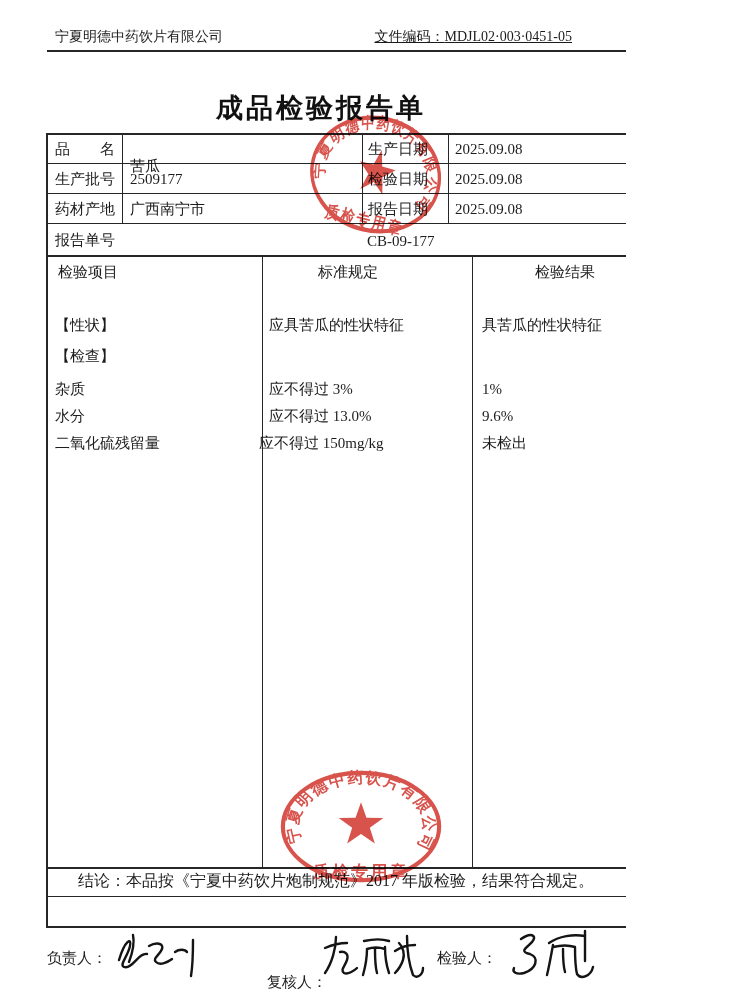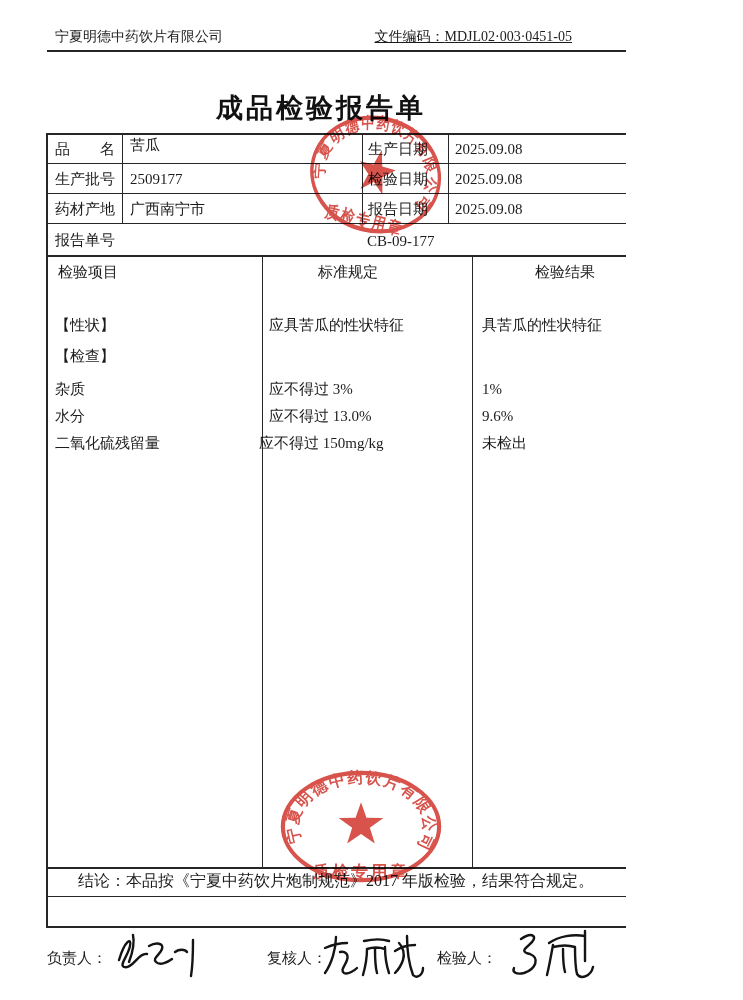--- a/index.html
+++ b/index.html
@@ -37,21 +37,21 @@
   <div class="hl" style="left:48px;top:255px;width:648px;height:2px;"></div>
   <div class="hl" style="left:48px;top:867px;width:648px;height:2px;"></div>
   <div class="hl" style="left:48px;top:896px;width:648px;height:1px;"></div>
   <div class="vl" style="left:122px;top:135px;width:1px;height:88px;"></div>
   <div class="vl" style="left:362px;top:135px;width:1px;height:88px;"></div>
   <div class="vl" style="left:448px;top:135px;width:1px;height:88px;"></div>
   <div class="vl" style="left:262px;top:257px;width:1px;height:610px;"></div>
   <div class="vl" style="left:472px;top:257px;width:1px;height:610px;"></div>
 
   <span class="t" style="left:55px;top:139px;">品　　名</span>
-  <span class="t" style="left:130px;top:135px;">苦瓜</span>
+  <span class="t" style="left:130px;top:156px;">苦瓜</span>
   <span class="t" style="left:368px;top:139px;">生产日期</span>
   <span class="t" style="left:455px;top:139px;">2025.09.08</span>
 
   <span class="t" style="left:55px;top:169px;">生产批号</span>
   <span class="t" style="left:130px;top:169px;">2509177</span>
   <span class="t" style="left:368px;top:169px;">检验日期</span>
   <span class="t" style="left:455px;top:169px;">2025.09.08</span>
 
   <span class="t" style="left:55px;top:199px;">药材产地</span>
   <span class="t" style="left:130px;top:199px;text-align:center;">广西南宁市</span>
@@ -79,21 +79,21 @@
   <span class="t" style="left:269px;top:406px;">应不得过 13.0%</span>
   <span class="t" style="left:482px;top:406px;">9.6%</span>
 
   <span class="t" style="left:55px;top:433px;">二氧化硫残留量</span>
   <span class="t" style="left:259px;top:433px;">应不得过 150mg/kg</span>
   <span class="t" style="left:482px;top:433px;">未检出</span>
 
   <div class="t ctext" style="left:78px;top:871px;"><span>结论：</span><span>本品按《宁夏中药饮片炮制规范》2017 年版检验，结果符合规定。</span></div>
 
   <span class="t" style="left:47px;top:948px;">负责人：</span>
-  <span class="t" style="left:267px;top:948px;font-family:Liberation Serif, serif;">复核人：</span>
+  <span class="t" style="left:267px;top:972px;font-family:Liberation Serif, serif;">复核人：</span>
   <span class="t" style="left:437px;top:948px;">检验人：</span>
 
   <svg class="sig" style="left:105px;top:932px;width:95px;height:52px;" viewBox="0 0 95 52">
     <path d="M14,28 C20,8 27,5 25,14 C23,24 14,33 19,35 C27,38 34,20 42,22 M28,3 C30,12 27,22 24,30"></path>
     <path d="M44,14 C51,10 59,11 57,17 C55,23 47,26 51,30 C55,34 63,30 67,27"></path>
     <path d="M70,20 C74,17 80,17 82,20"></path>
     <path d="M88,8 C88,18 88,32 86,44"></path>
   </svg>
   <svg class="sig" style="left:318px;top:928px;width:112px;height:56px;" viewBox="0 0 112 56">
     <path d="M7,20 C14,17 22,15 29,15 M18,9 C18,20 14,35 7,45 M22,24 C27,23 31,26 29,32 C27,38 22,42 26,45 C30,47 37,42 39,40"></path>

